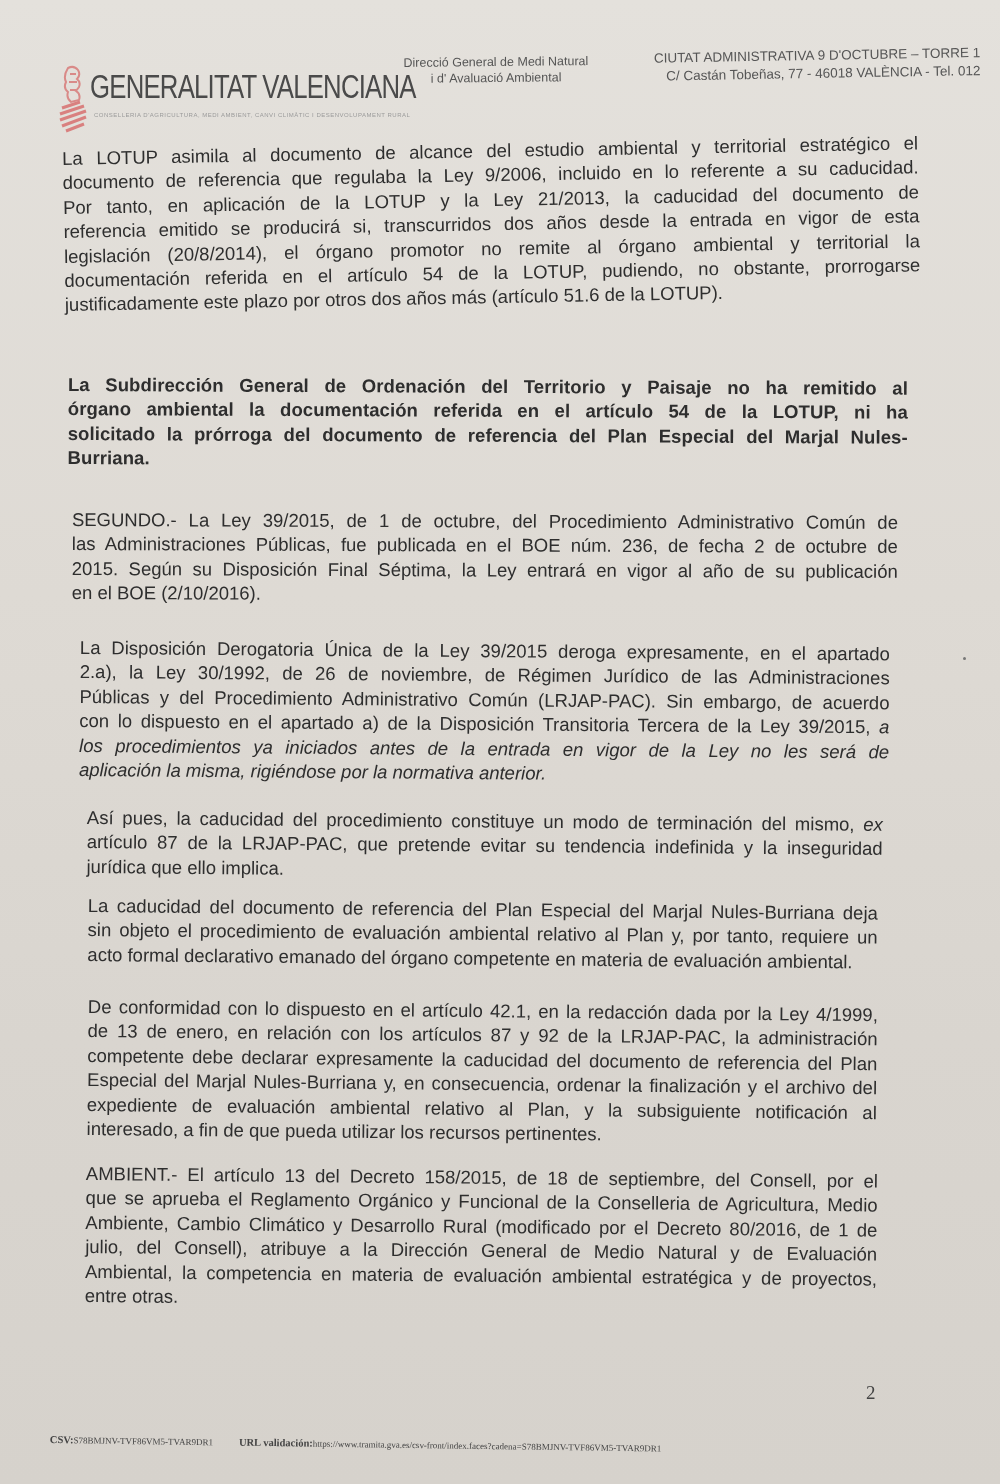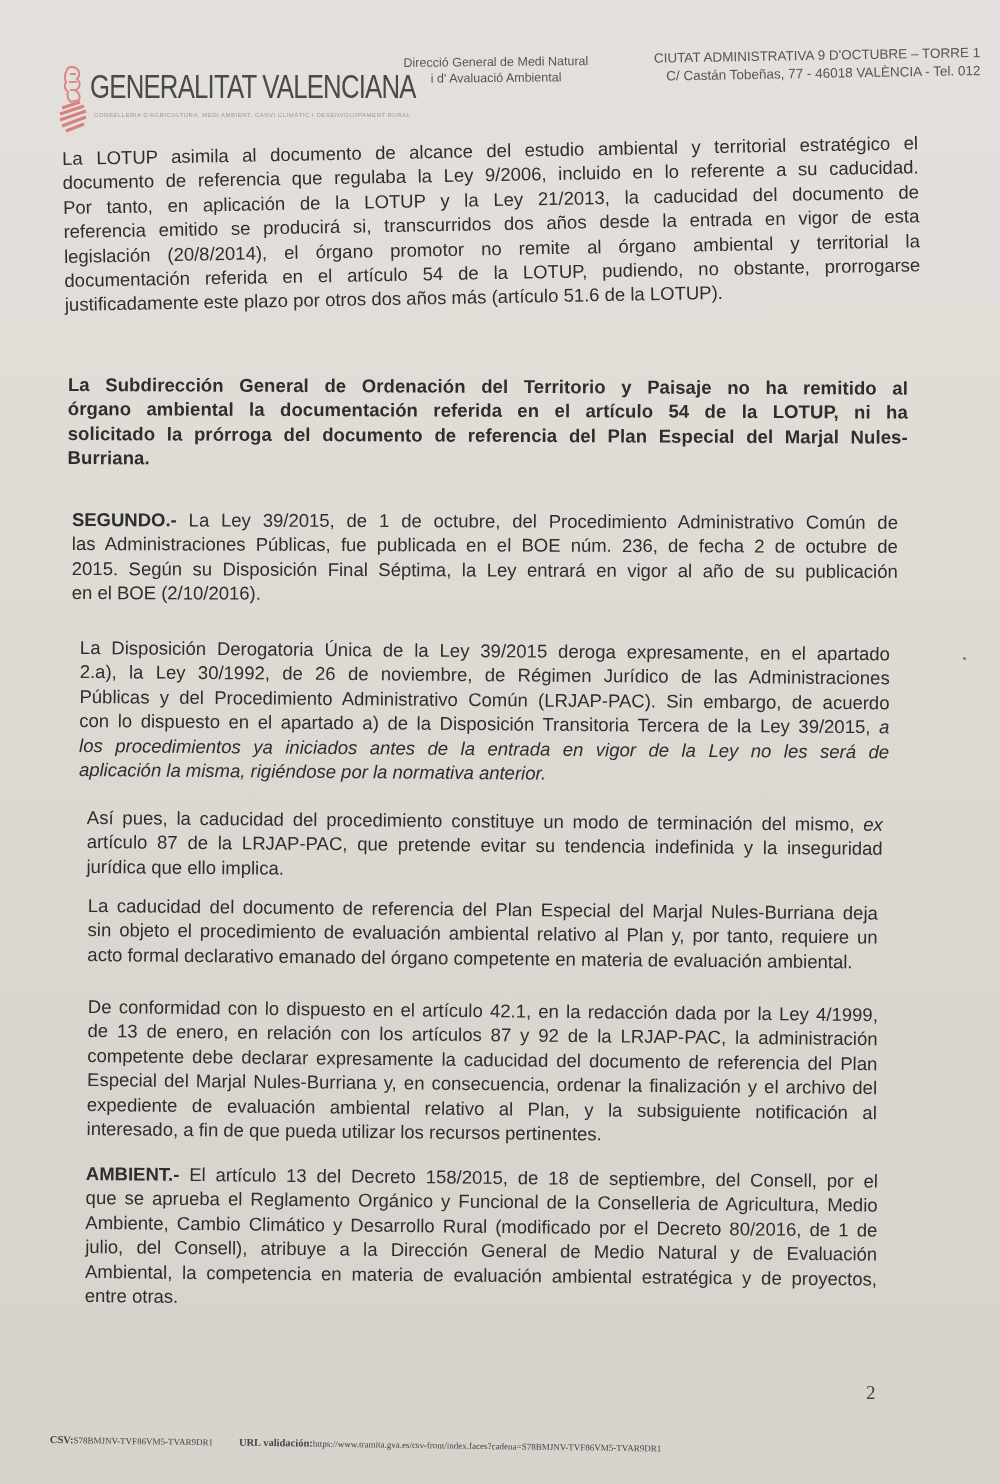--- a/index.html
+++ b/index.html
@@ -35,21 +35,21 @@
     font-size: 13.5px; color: #555; text-align: right; line-height: 18px;
     transform: rotate(-1deg); transform-origin: right top;
   }
   .body-text { position: absolute; left: 0; top: 0; width: 1000px; }
   .para {
     position: absolute; font-size: 18.5px; line-height: 24.4px; color: #2e2e2e;
     text-align: justify;
   }
   .para .line { display: block; white-space: nowrap; text-align-last: justify; }
   .para .line.last { text-align-last: left; }
-  .bold { font-weight: bold; }
+  .bold { font-weight: normal; }
   .p1 { left: 62px; top: 147px; width: 856px; transform: rotate(-1.05deg); transform-origin: left top; }
   .p2 { left: 68px; top: 373px; width: 840px; font-weight: bold; transform: rotate(0.25deg); transform-origin: left top; letter-spacing: 0.1px; }
   .p3 { left: 72px; top: 508px; width: 826px; transform: rotate(0.2deg); transform-origin: left top; }
   .p4 { left: 80px; top: 636px; width: 810px; transform: rotate(0.45deg); transform-origin: left top; }
   .p5 { left: 87px; top: 806px; width: 796px; transform: rotate(0.5deg); transform-origin: left top; }
   .p6 { left: 88px; top: 894px; width: 790px; transform: rotate(0.55deg); transform-origin: left top; }
   .p7 { left: 88px; top: 995px; width: 790px; transform: rotate(0.6deg); transform-origin: left top; }
   .p8 { left: 86px; top: 1162px; width: 792px; transform: rotate(0.55deg); transform-origin: left top; }
   .italic { font-style: italic; }
   .page-number {

